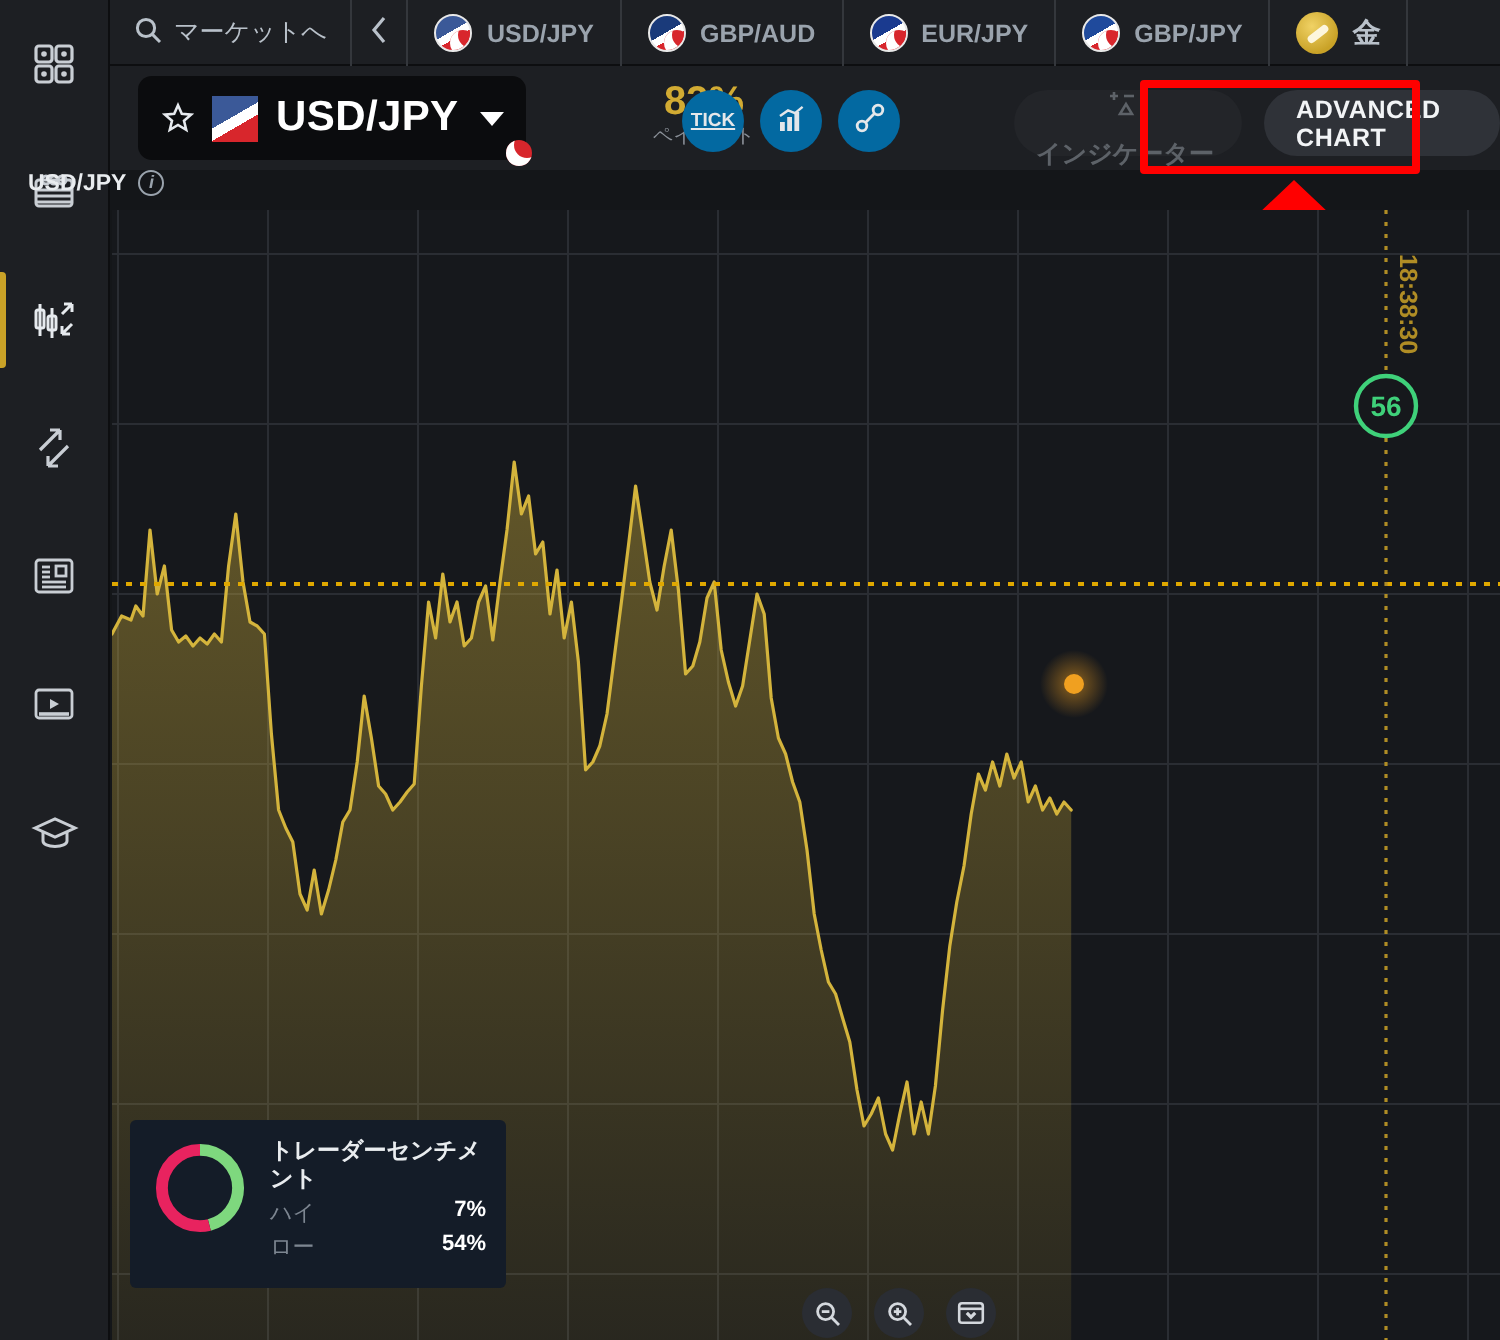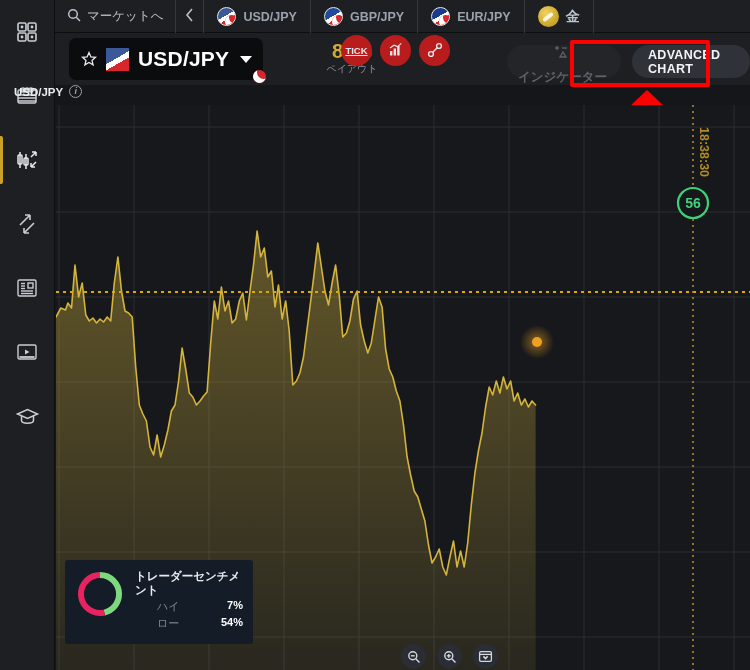--- a/index.html
+++ b/index.html
@@ -79,22 +79,22 @@
   .sym-pill .flag { width: 23px; height: 23px; }
   .sym-name { color: #ffffff; font-size: 21px; font-weight: bold; letter-spacing: .2px; }
   .caret { width: 0; height: 0; border-left: 6px solid transparent;
            border-right: 6px solid transparent; border-top: 7px solid #ffffff; margin-left: 2px; }
 
   .payout { position: absolute; left: 264px; top: 8px; text-align: center; width: 66px; }
   .payout-val { color: #d2ab33; font-size: 20px; font-weight: bold; line-height: 21px; }
   .payout-lbl { color: #8b9199; font-size: 10px; line-height: 14px; }
 
   .round-btn {
-    position: absolute; top: 2px; width: 31px; height: 31px; border-radius: 50%;
-    background: #b91c1c; display: flex; align-items: center; justify-content: center;
+    position: absolute; top: 12px; width: 31px; height: 31px; border-radius: 50%;
+    background: #0369a1; display: flex; align-items: center; justify-content: center;
     color: #e4e7ea; font-size: 9.5px; font-weight: bold; text-decoration: underline;
   }
   .ind-pill {
     position: absolute; left: 452px; top: 12px; height: 33px; border-radius: 17px;
     background: #232529; display: flex; align-items: center; gap: 7px; padding: 0 14px 0 11px;
     color: #5d6268; font-size: 12.5px; font-weight: bold; flex-direction: column;
   }
   .adv-pill {
     position: absolute; left: 577px; top: 12px; height: 33px; border-radius: 17px;
     background: #2f3238; display: flex; align-items: center; justify-content: center;
@@ -126,21 +126,21 @@
 
   .sentiment {
     position: absolute; left: 9px; top: 455px; width: 188px; height: 84px;
     background: #141c28; border-radius: 3px;
     display: flex; gap: 10px; padding: 9px 10px;
   }
   .donut { width: 50px; height: 50px; flex: none; }
   .sent-body { flex: 1; }
   .sent-title { color: #e9ecef; font-size: 11.5px; font-weight: bold; line-height: 14px; }
   .sent-row { display: flex; justify-content: space-between; margin-top: 2px; }
-  .sent-k { color: #7d8691; font-size: 11px; margin-left: 22px; }
+  .sent-k { color: #7d8691; font-size: 11px; }
   .sent-v { color: #ffffff; font-size: 11px; font-weight: bold; }
 
   .zoom-bar {
     position: absolute; left: 345px; top: 539px; display: flex; gap: 11px;
   }
   .zbtn {
     width: 25px; height: 25px; border-radius: 50%; background: #2a2d33;
     display: flex; align-items: center; justify-content: center;
   }
 </style>
@@ -244,26 +244,30 @@
         <svg width="9" height="14" viewBox="0 0 9 14" fill="none" stroke="#b9c1ca" stroke-width="1.6">
           <path d="M7 1 L2 7 L7 13"></path>
         </svg>
       </span>
     </div>
     <div class="tab">
       <span class="flag flag-usd"></span>
       <span>USD/JPY</span>
     </div>
     <div class="tab">
-      <span class="flag flag-gbp"></span>
-      <span>GBP/JPY</span>
+      <span class="flag flag-gbp-aud"></span>
+      <span>GBP/AUD</span>
     </div>
     <div class="tab">
       <span class="flag flag-eur"></span>
       <span>EUR/JPY</span>
+    </div>
+    <div class="tab">
+      <span class="flag flag-gbp"></span>
+      <span>GBP/JPY</span>
     </div>
     <div class="tab gold">
       <span class="coin">
           <i></i>
         </span>
       <span>金</span>
     </div>
   </div>
 
   <div class="toolbar">

